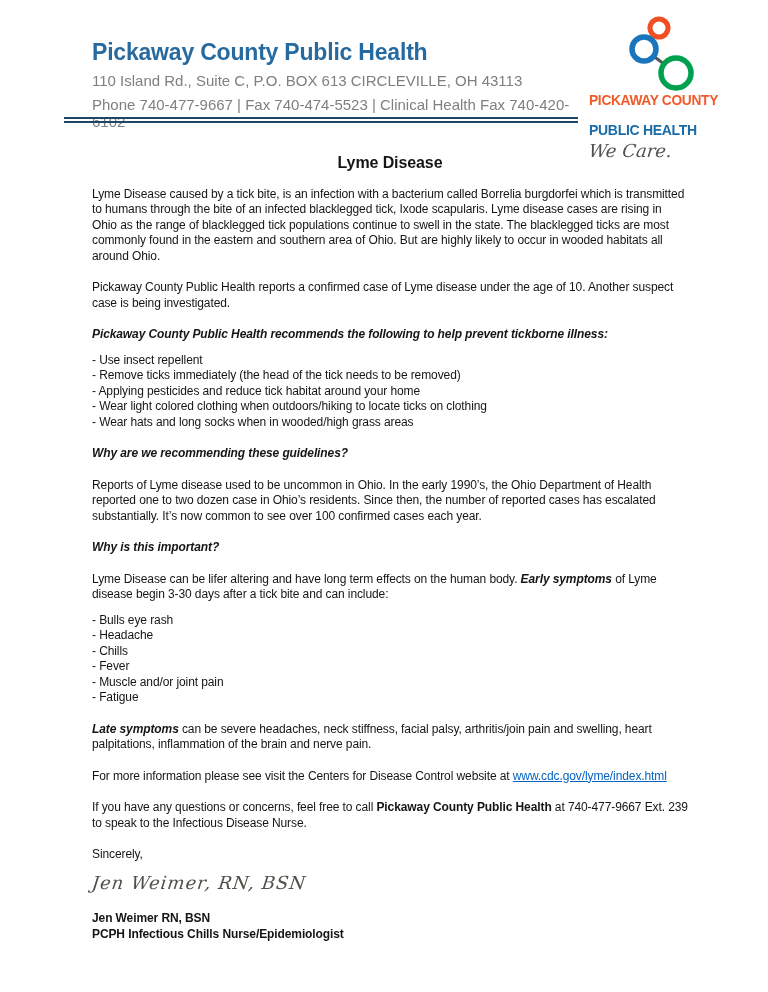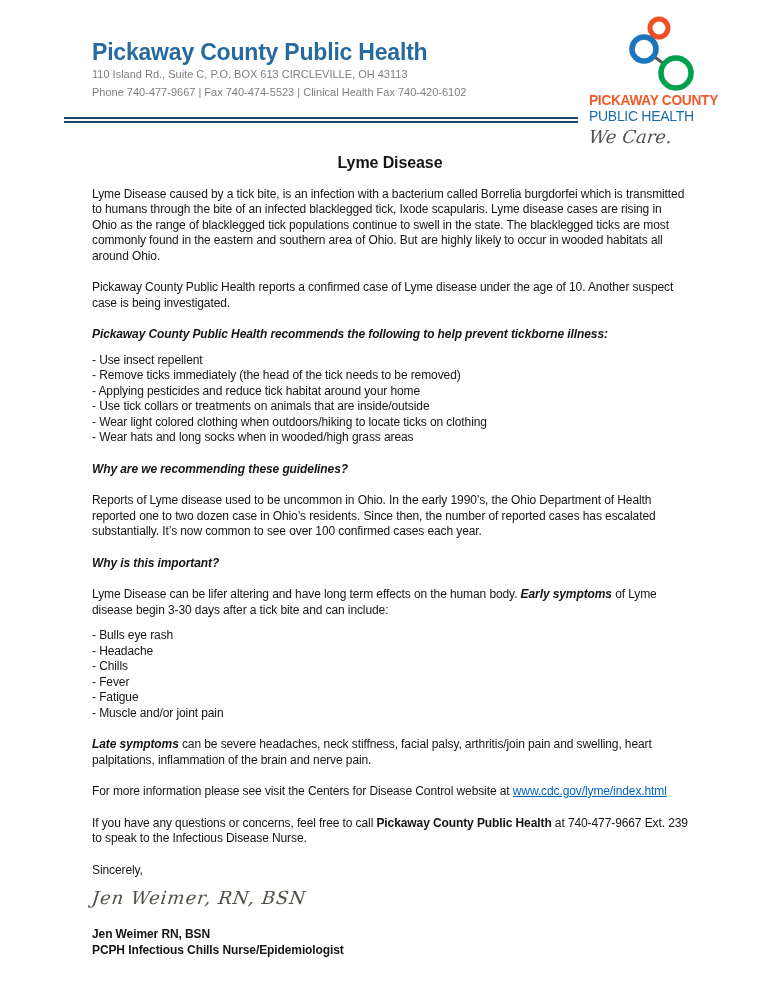--- a/index.html
+++ b/index.html
@@ -18,22 +18,22 @@
   .org-block { position: absolute; left: 92px; top: 40px; width: 500px; }
   .org-name {
     margin: 0;
     font-size: 23px;
     font-weight: bold;
     letter-spacing: -0.2px;
     color: var(--header_blue, #276A9F);
     line-height: 1.1;
   }
   .org-addr {
-    margin-top: 1px;
-    font-size: 11px;
+    margin-top: 7px;
+    font-size: 15px;
     line-height: 17px;
     color: var(--address_gray, #7F7F7F);
   }
   .double-rule {
     position: absolute;
     left: 64px; top: 117px;
     width: 514px; height: 2px;
     border-top: 2px solid var(--rule_navy, #1E4763);
     border-bottom: 2px solid var(--rule_navy, #1E4763);
     padding: 2px 0 0 0;
@@ -46,22 +46,22 @@
   .ring-orange { stroke: var(--logo_orange, #F04E23); stroke-width: 5; }
   .ring-blue   { stroke: var(--logo_blue_ring, #1B75BC); stroke-width: 5.5; }
   .ring-green  { stroke: var(--logo_green, #00A14E); stroke-width: 5.5; }
   .logo-text { position: absolute; left: 589px; top: 92px; width: 175px; }
   .logo-line1 {
     font-size: 14px; font-weight: 800; letter-spacing: -0.3px;
     color: var(--logo_text_orange, #F15B2B); white-space: nowrap;
     transform: scaleX(0.98); transform-origin: left;
   }
   .logo-line2 {
-    margin-top: 0;
-    font-size: 14px; font-weight: 400; letter-spacing: -0.3px;
+    margin-top: 14px;
+    font-size: 14px; font-weight: 700; letter-spacing: -0.3px;
     color: var(--logo_text_blue, #1A6CA8); white-space: nowrap;
   }
   .logo-tagline {
     margin-top: 2px;
     font-family: "DejaVu Serif", serif;
     font-style: italic;
     font-size: 18px;
     color: var(--tagline_gray, #505254);
     transform: skewX(-6deg); transform-origin: left;
     white-space: nowrap;
@@ -132,37 +132,36 @@
     <h2 class="doc-title">Lyme Disease</h2>
 
     <p>Lyme Disease caused by a tick bite, is an infection with a bacterium called Borrelia burgdorfei which is transmitted to humans through the bite of an infected blacklegged tick, Ixode scapularis. Lyme disease cases are rising in Ohio as the range of blacklegged tick populations continue to swell in the state. The blacklegged ticks are most commonly found in the eastern and southern area of Ohio. But are highly likely to occur in wooded habitats all around Ohio.</p>
     <p>Pickaway County Public Health reports a confirmed case of Lyme disease under the age of 10. Another suspect case is being investigated.</p>
 
     <p class="bi">Pickaway County Public Health recommends the following to help prevent tickborne illness:</p>
     <div class="list">
         <div class="line">- Use insect repellent</div>
         <div class="line">- Remove ticks immediately (the head of the tick needs to be removed)</div>
         <div class="line">- Applying pesticides and reduce tick habitat around your home</div>
-        <div class="line">- Use tick collars or treatments on animals that are inside/outside</div>
         <div class="line">- Wear light colored clothing when outdoors/hiking to locate ticks on clothing</div>
         <div class="line">- Wear hats and long socks when in wooded/high grass areas</div>
       </div>
 
     <p class="bi">Why are we recommending these guidelines?</p>
     <p>Reports of Lyme disease used to be uncommon in Ohio. In the early 1990’s, the Ohio Department of Health reported one to two dozen case in Ohio’s residents. Since then, the number of reported cases has escalated substantially. It’s now common to see over 100 confirmed cases each year.</p>
 
     <p class="bi">Why is this important?</p>
     <p><span>Lyme Disease can be lifer altering and have long term effects on the human body. </span><span class="bi">Early symptoms</span><span> of Lyme disease begin 3-30 days after a tick bite and can include:</span></p>
     <div class="list">
         <div class="line">- Bulls eye rash</div>
         <div class="line">- Headache</div>
         <div class="line">- Chills</div>
         <div class="line">- Fever</div>
+        <div class="line">- Muscle and/or joint pain</div>
         <div class="line">- Fatigue</div>
-        <div class="line">- Muscle and/or joint pain</div>
       </div>
 
     <p><span class="bi">Late symptoms</span><span> can be severe headaches, neck stiffness, facial palsy, arthritis/join pain and swelling, heart palpitations, inflammation of the brain and nerve pain.</span></p>
     <p><span>For more information please see visit the Centers for Disease Control website at </span><a class="doc-link" href="#">www.cdc.gov/lyme/index.html</a></p>
     <p><span>If you have any questions or concerns, feel free to call </span><span class="b">Pickaway County Public Health</span><span> at 740-477-9667 Ext. 239 to speak to the Infectious Disease Nurse.</span></p>
 
     <p>Sincerely,</p>
     <div class="signature-script">Jen Weimer, RN, BSN</div>
     <div class="sig-name">Jen Weimer RN, BSN</div>
     <div class="sig-title">PCPH Infectious Chills Nurse/Epidemiologist</div>

